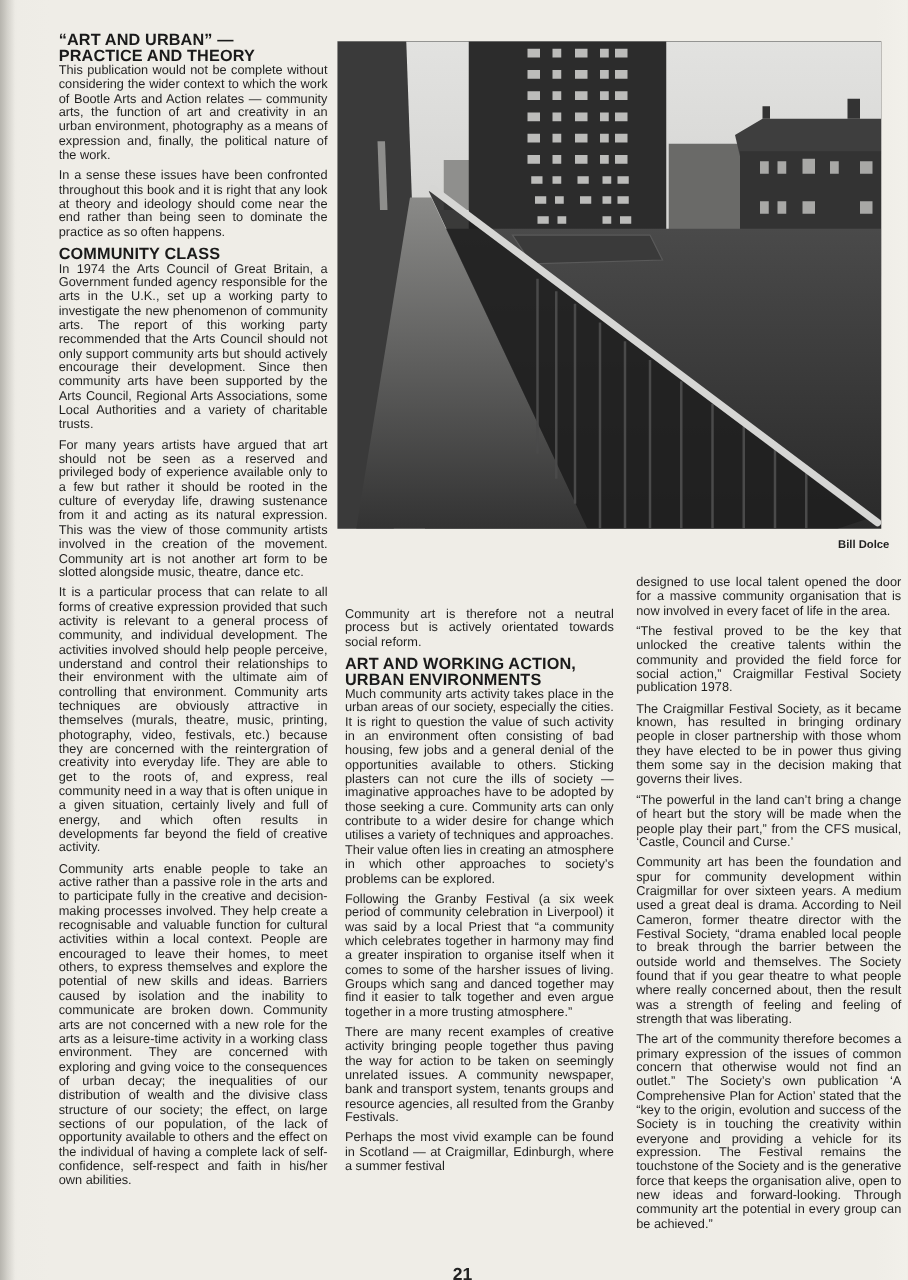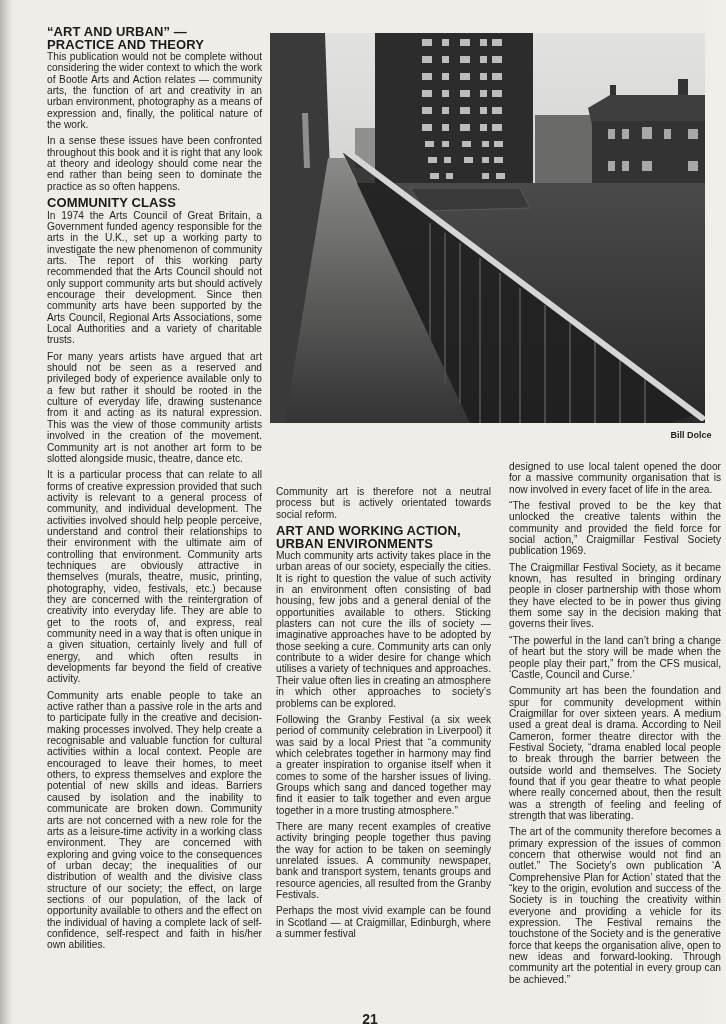--- a/index.html
+++ b/index.html
@@ -196,21 +196,21 @@
       <span>URBAN ENVIRONMENTS</span>
     </h2>
     <p>Much community arts activity takes place in the urban areas of our society, especially the cities. It is right to question the value of such activity in an environment often consisting of bad housing, few jobs and a general denial of the opportunities available to others. Sticking plasters can not cure the ills of society — imaginative approaches have to be adopted by those seeking a cure. Community arts can only contribute to a wider desire for change which utilises a variety of techniques and approaches. Their value often lies in creating an atmosphere in which other approaches to society’s problems can be explored.</p>
     <p>Following the Granby Festival (a six week period of community celebration in Liver­pool) it was said by a local Priest that “a community which celebrates together in harmony may find a greater inspiration to organise itself when it comes to some of the harsher issues of living. Groups which sang and danced together may find it easier to talk together and even argue together in a more trusting atmosphere.”</p>
     <p>There are many recent examples of creative activity bringing people together thus paving the way for action to be taken on seemingly unrelated issues. A community newspaper, bank and transport system, tenants groups and resource agencies, all resulted from the Granby Festivals.</p>
     <p>Perhaps the most vivid example can be found in Scotland — at Craigmillar, Edinburgh, where a summer festival</p>
   </div>
 
   <div class="col col3">
     <p>designed to use local talent opened the door for a massive community organisa­tion that is now involved in every facet of life in the area.</p>
-    <p>“The festival proved to be the key that unlocked the creative talents within the community and provided the field force for social action,” Craigmillar Festival Society publication 1969.</p>
+    <p>“The festival proved to be the key that unlocked the creative talents within the community and provided the field force for social action,” Craigmillar Festival Society publication 1978.</p>
     <p>The Craigmillar Festival Society, as it became known, has resulted in bringing ordinary people in closer partnership with those whom they have elected to be in power thus giving them some say in the decision making that governs their lives.</p>
     <p>“The powerful in the land can’t bring a change of heart but the story will be made when the people play their part,” from the CFS musical, ‘Castle, Council and Curse.’</p>
     <p>Community art has been the foundation and spur for community development within Craigmillar for over sixteen years. A medium used a great deal is drama. According to Neil Cameron, former theatre director with the Festival Society, “drama enabled local people to break through the barrier between the outside world and themselves. The Society found that if you gear theatre to what people where really concerned about, then the result was a strength of feeling and feeling of strength that was liberating.</p>
     <p>The art of the community therefore becomes a primary expression of the issues of common concern that otherwise would not find an outlet.” The Society’s own publication ‘A Compre­hensive Plan for Action’ stated that the “key to the origin, evolution and success of the Society is in touching the creativity within everyone and providing a vehicle for its expression. The Festival remains the touchstone of the Society and is the generative force that keeps the organisation alive, open to new ideas and forward-looking. Through community art the potential in every group can be achieved.”</p>
   </div>
 
   <div class="page-number">21</div>
 </div>
 
 </body></html>

